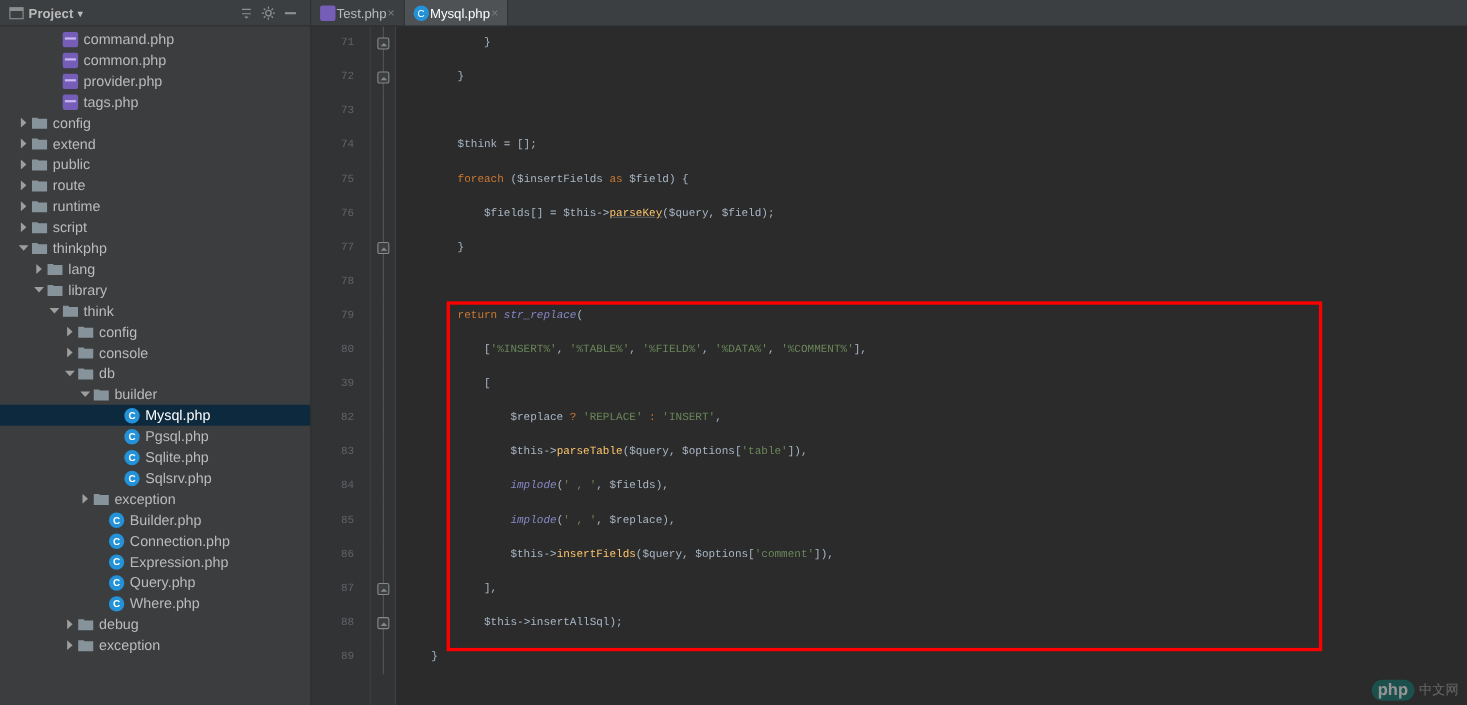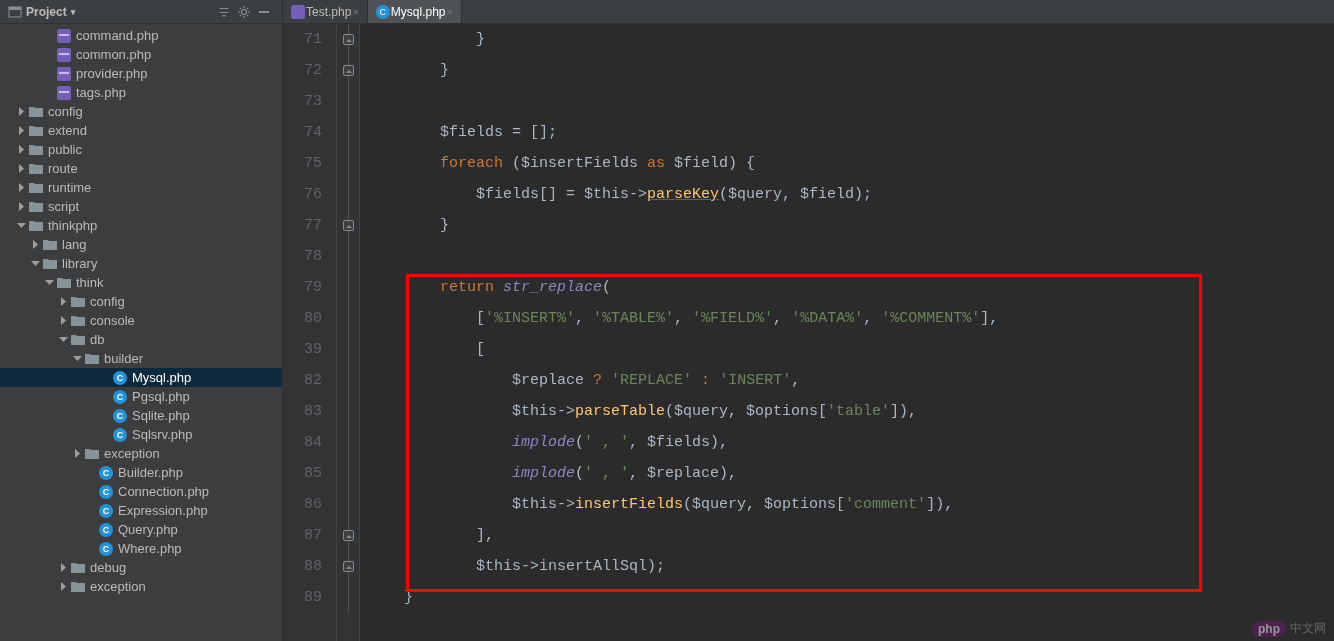--- a/index.html
+++ b/index.html
@@ -114,21 +114,21 @@
       color: #fff;
     }
     .tab .close { color: #7a7a7a; font-size: 11px; cursor: pointer; }
     .tab .php-tab-icon { width:14px; height:14px; background:#765eb8; border-radius:2px; display:inline-block;}
     .tab .c-tab-icon { width:14px; height:14px; border-radius:50%; background:#2392d9; display:inline-block;}
     
     .code-wrap {
       flex: 1;
       display: flex;
       font-family: Consolas, "Courier New", monospace;
-      font-size: 15px;
+      font-size: 10px;
       position: relative;
       overflow: hidden;
     }
     .gutter {
       width: 53px;
       background: #313335;
       color: #606366;
       text-align: right;
       padding-right: 14px;
       display: flex;
@@ -186,25 +186,25 @@
       right: 8px;
       bottom: 4px;
       display: flex;
       align-items: center;
       gap: 4px;
       opacity: 0.5;
       font-size: 12px;
       color: #a0a0a0;
     }
     .watermark .wlogo {
-      background: #701a75;
+      background: #0f766e;
       border-radius: 10px;
       padding: 1px 6px;
       color: #fff;
-      font-size: 12px;
+      font-size: 15px;
       font-weight: bold;
     }
   </style>
 </head>
 <body>
 
 <div class="container">
 
   <div class="sidebar">
     <div class="sidebar-header">
@@ -678,21 +678,21 @@
             <div class="fold-mark up"></div>
           </div>
           <div class="fslot">
             <div class="fold-line"></div>
           </div>
         </div>
       <div class="code" id="code">
         <div class="line"><span class="punct">            }</span></div>
         <div class="line"><span class="punct">        }</span></div>
         <div class="line blank"></div>
-        <div class="line"><span class="var">        $fields = [];</span></div>
+        <div class="line"><span class="var">        $think = [];</span></div>
         <div class="line"><span>        </span><span class="kw">foreach</span><span class="var"> ($insertFields </span><span class="kw">as</span><span class="var"> $field) {</span></div>
         <div class="line"><span class="var">            $fields[] = $this</span><span class="arrow">-&gt;</span><span class="func under">parseKey</span><span class="var">($query, $field);</span></div>
         <div class="line"><span class="punct">        }</span></div>
         <div class="line blank"></div>
         <div class="line"><span>        </span><span class="kw">return</span><span> </span><span class="builtin">str_replace</span><span class="punct">(</span></div>
         <div class="line"><span class="punct">            [</span><span class="str">'%INSERT%'</span><span class="punct">, </span><span class="str">'%TABLE%'</span><span class="punct">, </span><span class="str">'%FIELD%'</span><span class="punct">, </span><span class="str">'%DATA%'</span><span class="punct">, </span><span class="str">'%COMMENT%'</span><span class="punct">],</span></div>
         <div class="line"><span class="punct">            [</span></div>
         <div class="line"><span class="var">                $replace </span><span class="op">?</span><span> </span><span class="str">'REPLACE'</span><span> </span><span class="op">:</span><span> </span><span class="str">'INSERT'</span><span class="punct">,</span></div>
         <div class="line"><span class="var">                $this</span><span class="arrow">-&gt;</span><span class="func">parseTable</span><span class="var">($query, $options[</span><span class="str">'table'</span><span class="punct">]),</span></div>
         <div class="line"><span>                </span><span class="builtin">implode</span><span class="punct">(</span><span class="str">' , '</span><span class="var">, $fields),</span></div>

